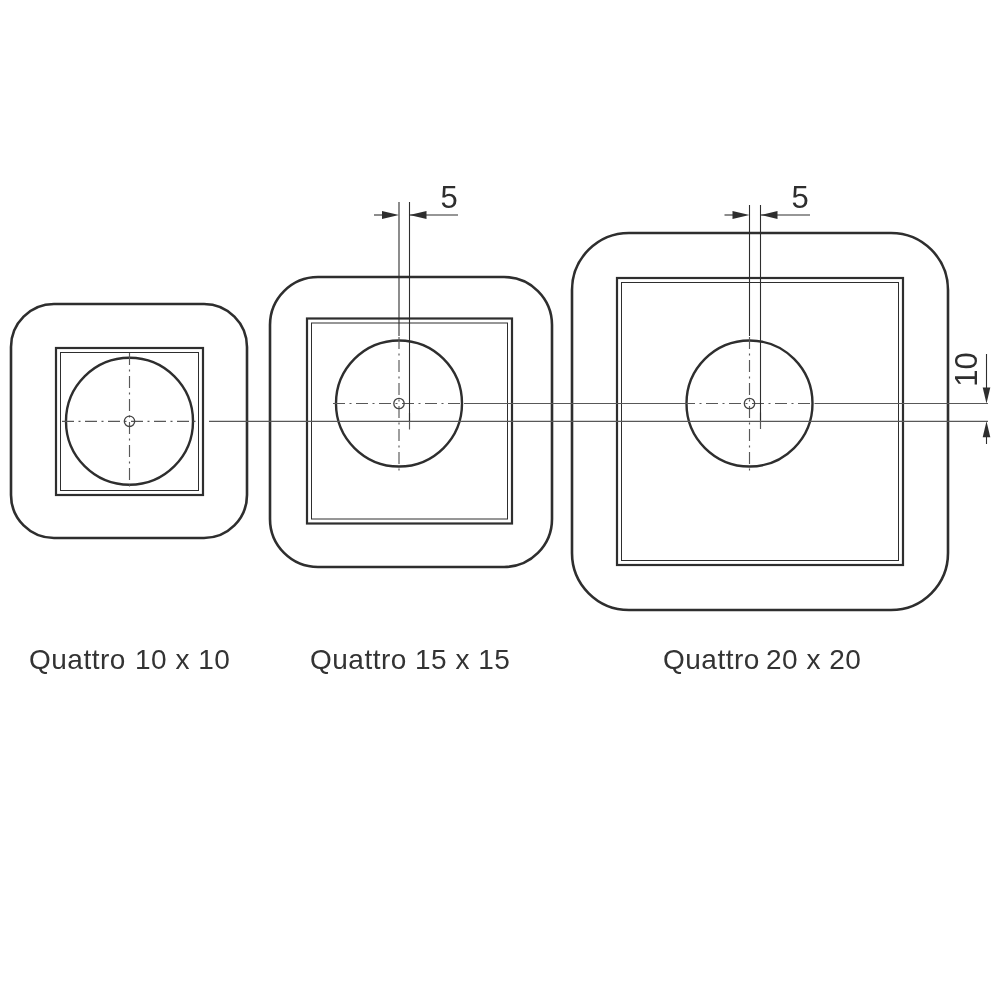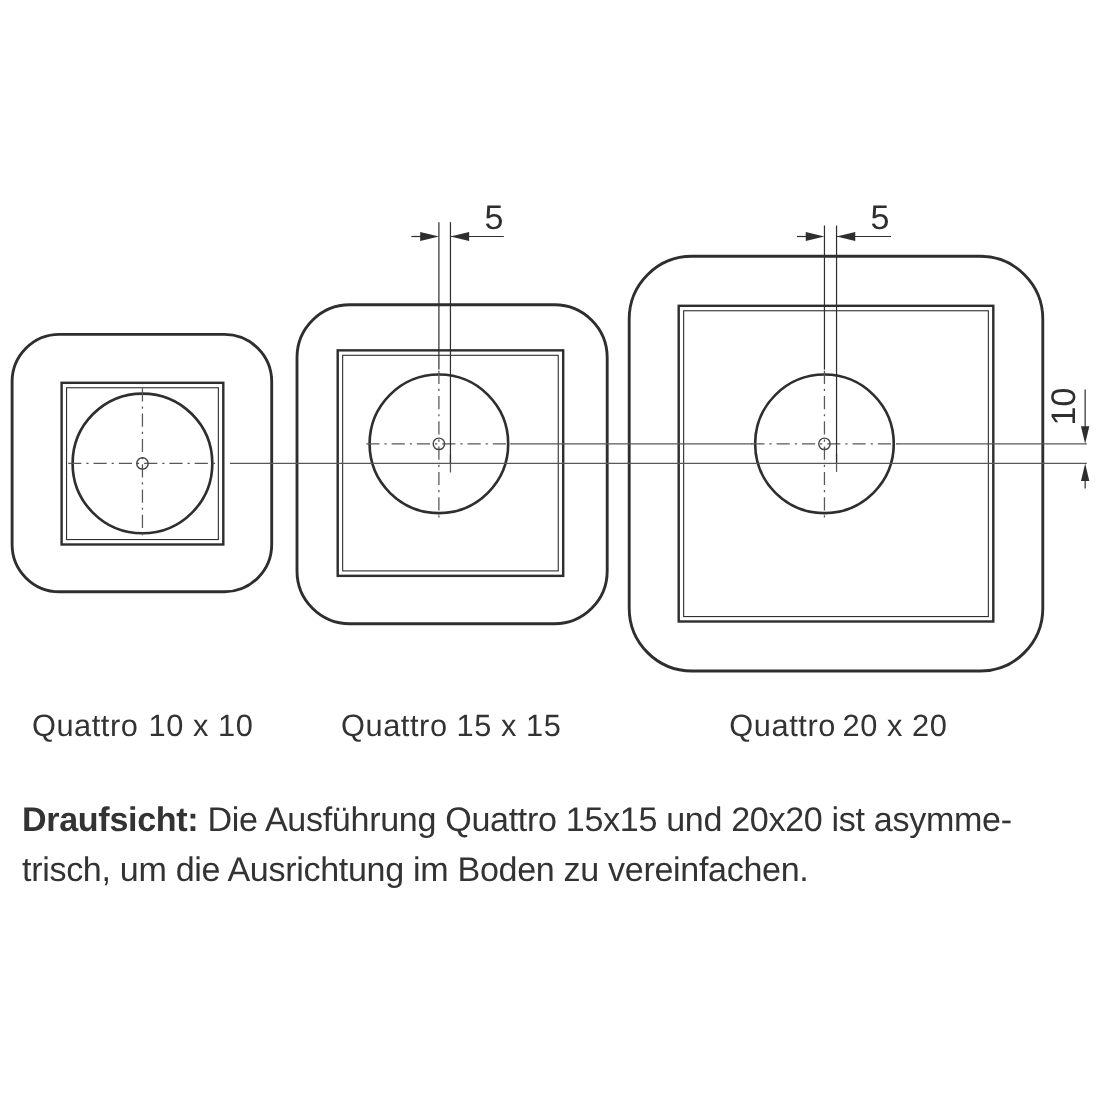--- a/index.html
+++ b/index.html
@@ -100,18 +100,14 @@
     <g>
       <text class="fig-label" x="29" y="669">Quattro</text>
       <text class="fig-label" x="135" y="669">10 x 10</text>
       <text class="fig-label" x="310" y="669">Quattro</text>
       <text class="fig-label" x="415" y="669">15 x 15</text>
       <text class="fig-label" x="663" y="669">Quattro</text>
       <text class="fig-label" x="766" y="669">20 x 20</text>
     </g>
   </svg>
 
-  <div class="caption">
-    <span class="caption-line"><strong>Draufsicht:</strong><span> Die Ausführung Quattro 15x15 und 20x20 ist asymme-</span></span>
-    <span class="caption-line">trisch, um die Ausrichtung im Boden zu vereinfachen.</span>
-  </div>
 
 </div>
 
 </body></html>

